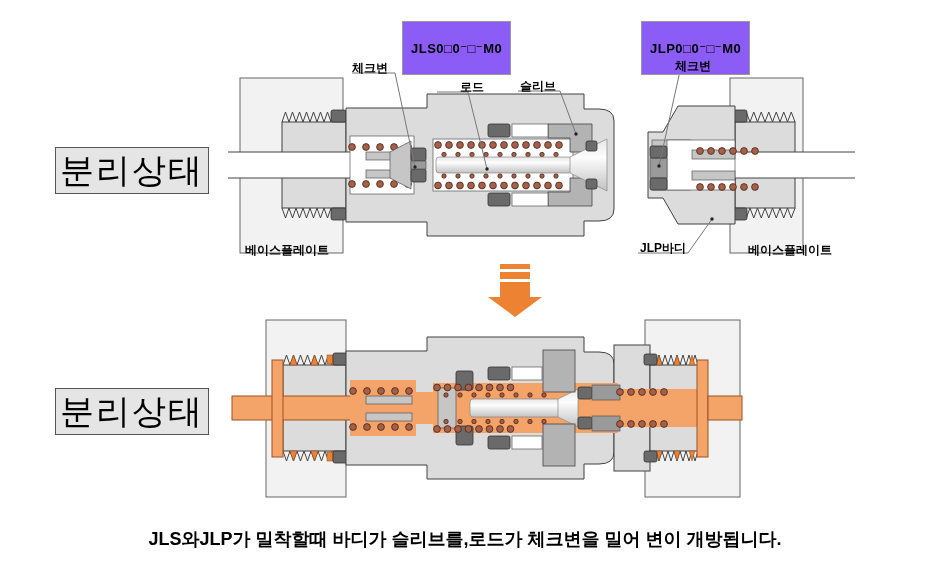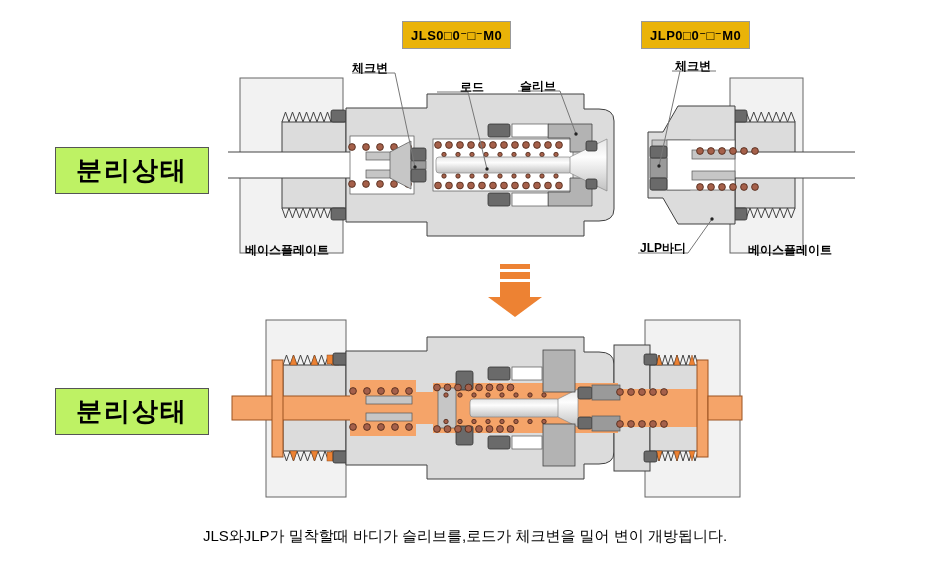--- a/index.html
+++ b/index.html
@@ -1,27 +1,27 @@
 <!DOCTYPE html>
 <html style="--accent-orange: #ED8233; --fluid-orange: #F5A469; --body-gray: #DCDCDC; --plate-gray: #F2F2F2; --sleeve-gray: #B3B3B3; --seal-gray: #6A6A6A; --spring-brown: #A5604A; --outline: #404040;"><head>
 <meta charset="utf-8">
 <style>
   html,body{margin:0;padding:0;background:#fff;}
   #stage{position:relative;width:930px;height:576px;background:#fff;overflow:hidden;
          font-family:"Liberation Sans","DejaVu Sans",sans-serif;}
   #art{position:absolute;left:0;top:0;z-index:1;}
   .txt{position:absolute;z-index:2;color:#000;white-space:nowrap;}
-  .state-box{width:152px;height:45px;border:1.5px solid #555;background:#bef264;
+  .state-box{width:152px;height:45px;border:1.5px solid #555;background:#e5e5e5;
              display:flex;align-items:center;justify-content:center;
-             font-size:26px;font-weight:700;letter-spacing:2px;}
-  .model-box{height:20px;padding:3px 8px;border:1px solid #999;background:#eab308;
+             font-size:34px;font-weight:400;letter-spacing:2px;}
+  .model-box{height:20px;padding:16px 8px;border:1px solid #999;background:#8b5cf6;
              display:flex;align-items:center;justify-content:center;
              font-size:13px;font-weight:700;letter-spacing:.5px;}
   .part-label{font-size:12px;font-weight:700;}
-  .caption{left:0;right:0;top:527px;text-align:center;font-size:15px;font-weight:400;}
+  .caption{left:0;right:0;top:527px;text-align:center;font-size:18px;font-weight:700;}
   
   .plate{fill:var(--plate-gray);stroke:#666;stroke-width:1;}
   .body{fill:var(--body-gray);stroke:var(--outline);stroke-width:1;}
   .mid{fill:#c6c6c6;stroke:#555;stroke-width:.7;}
   .gray2{fill:#9a9a9a;stroke:#555;stroke-width:.7;}
   .sleeve{fill:var(--sleeve-gray);stroke:#444;stroke-width:.8;}
   .seal{fill:var(--seal-gray);stroke:#333;stroke-width:.8;}
   .cav{fill:#fff;stroke:#555;stroke-width:.7;}
   .rod{fill:url(#rodg);stroke:#888;stroke-width:.7;}
   .zig{fill:none;stroke:#444;stroke-width:1;}

